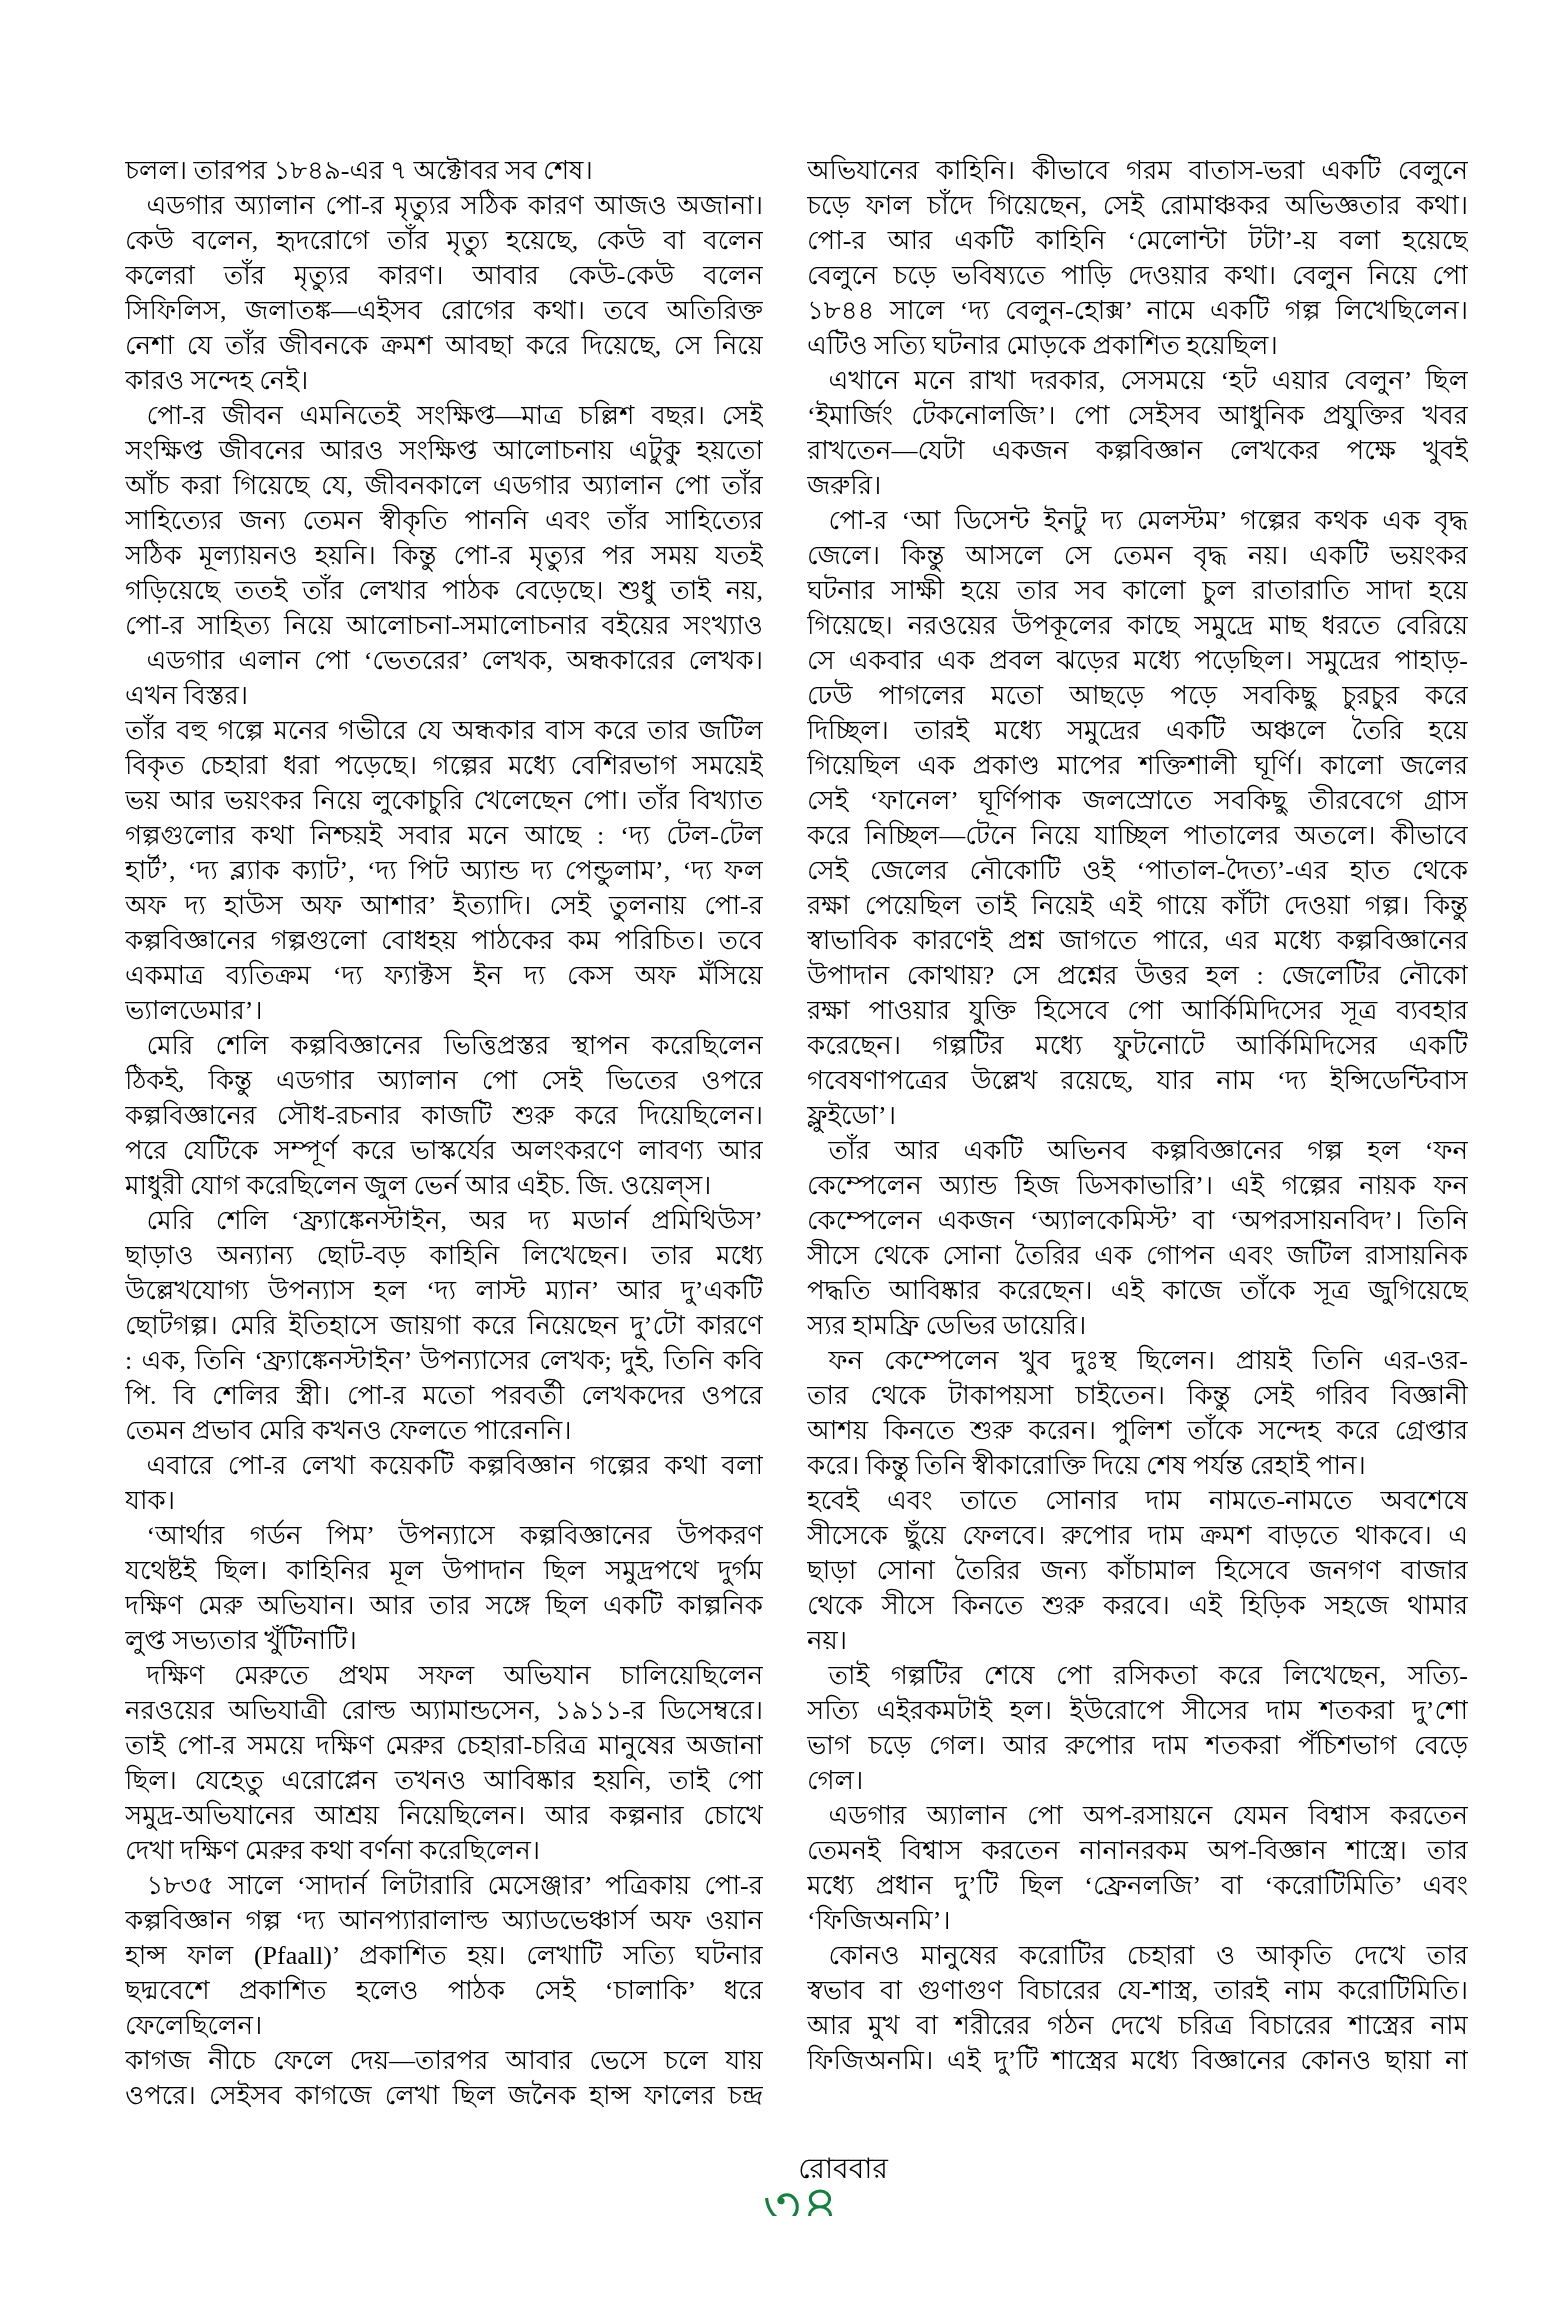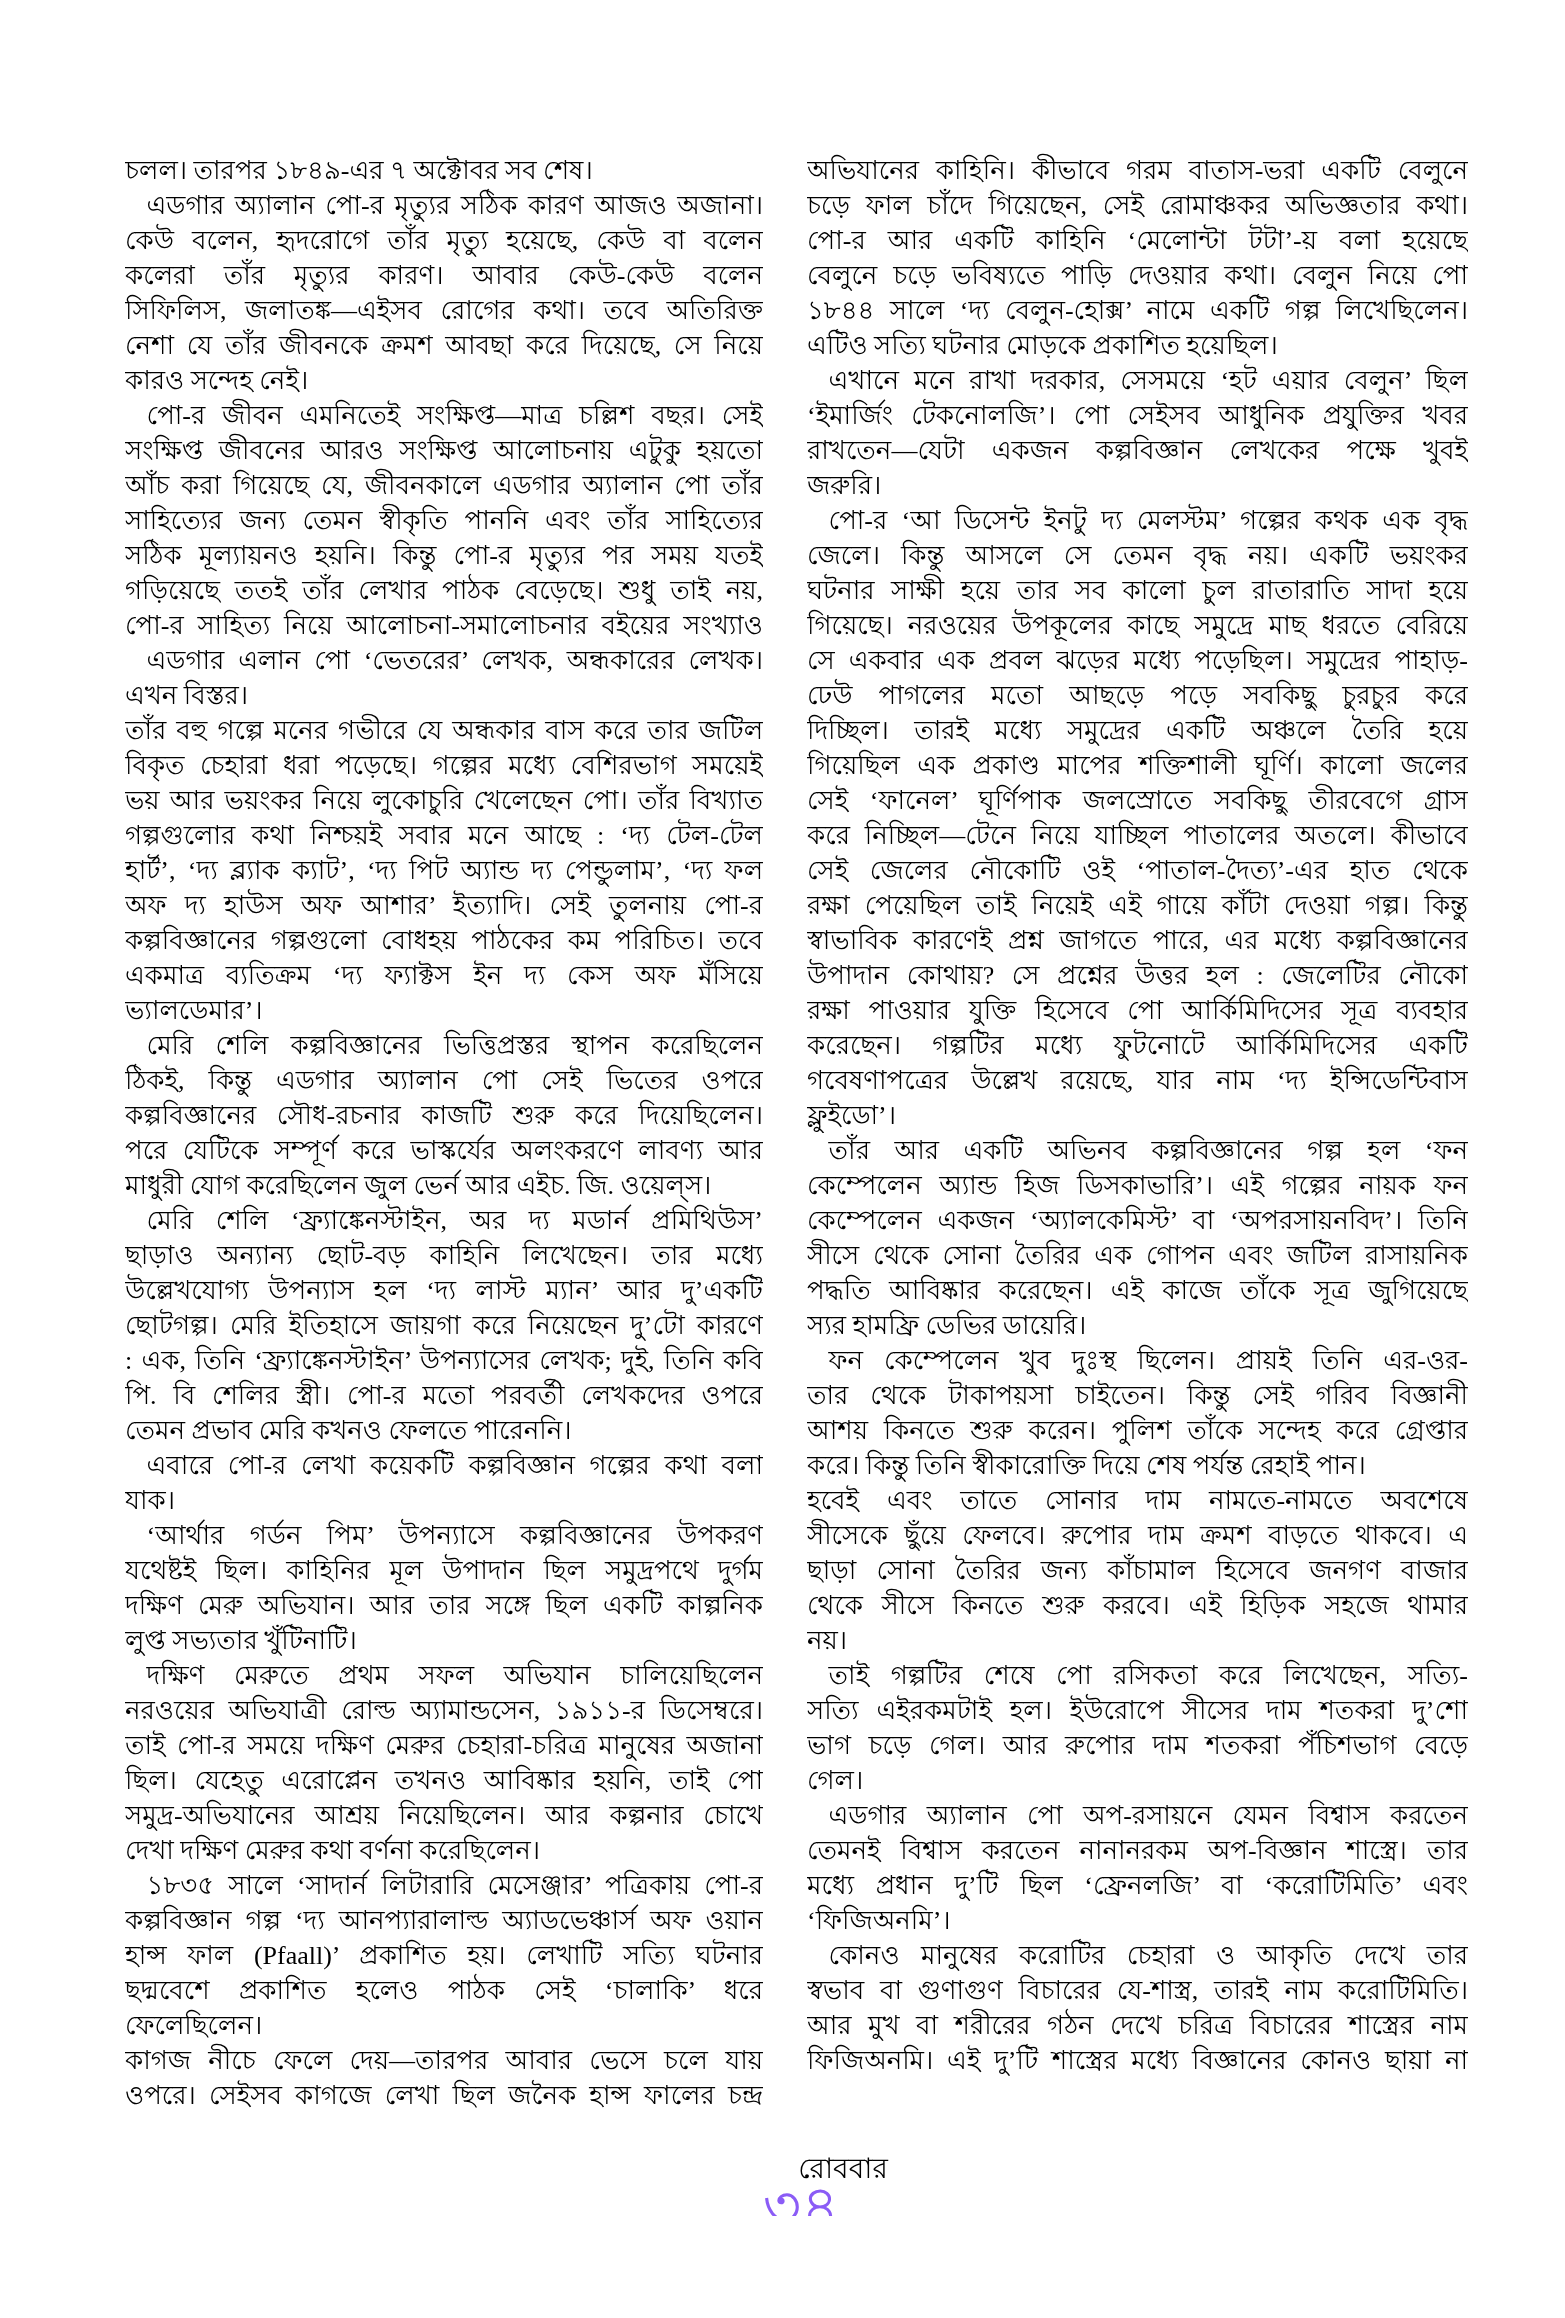--- a/index.html
+++ b/index.html
@@ -166,16 +166,16 @@
       <div class="line">মধ্যে প্রধান দু’টি ছিল ‘ফ্রেনলজি’ বা ‘করোটিমিতি’ এবং</div>
       <div class="line pend">‘ফিজিঅনমি’।</div>
       <div class="line pstart">কোনও মানুষের করোটির চেহারা ও আকৃতি দেখে তার</div>
       <div class="line">স্বভাব বা গুণাগুণ বিচারের যে-শাস্ত্র, তারই নাম করোটিমিতি।</div>
       <div class="line">আর মুখ বা শরীরের গঠন দেখে চরিত্র বিচারের শাস্ত্রের নাম</div>
       <div class="line">ফিজিঅনমি। এই দু’টি শাস্ত্রের মধ্যে বিজ্ঞানের কোনও ছায়া না</div>
     </div>
 
   <div class="footer-title">রোববার</div>
 
-  <div class="page-number" style="color: #8b5cf6;">৩৪</div>
+  <div class="page-number" style="color: #15803d;">৩৪</div>
 
 </div>
 
 
 </body></html>

